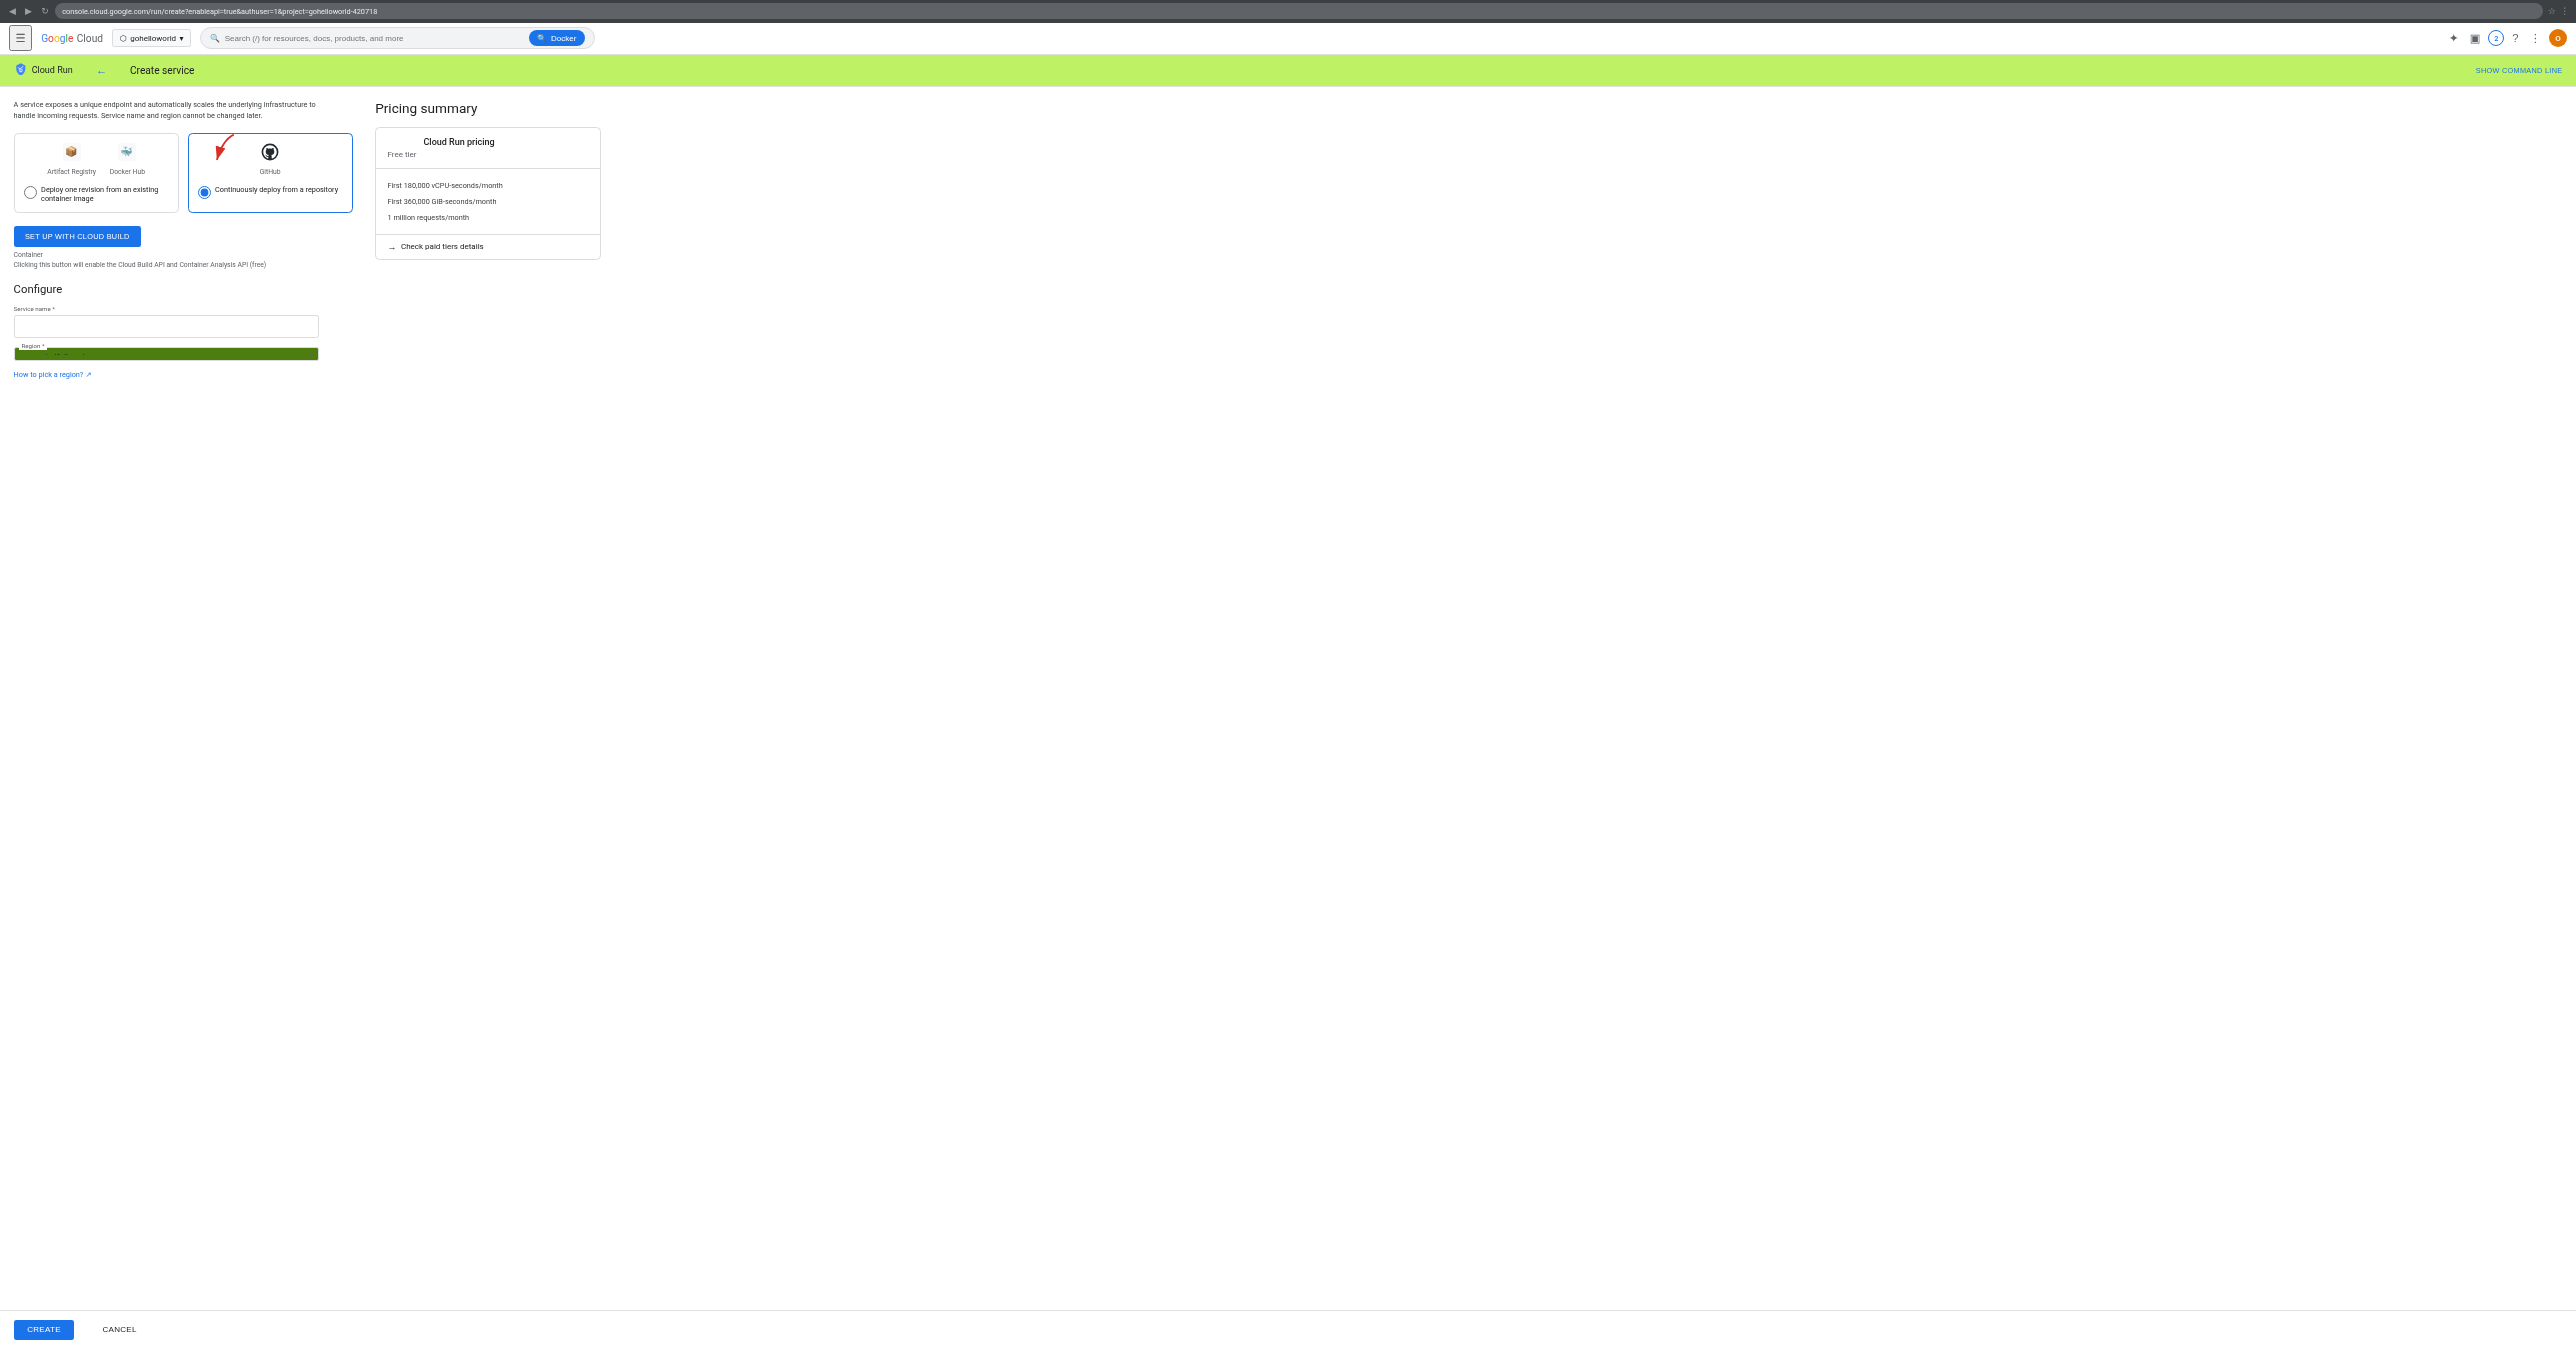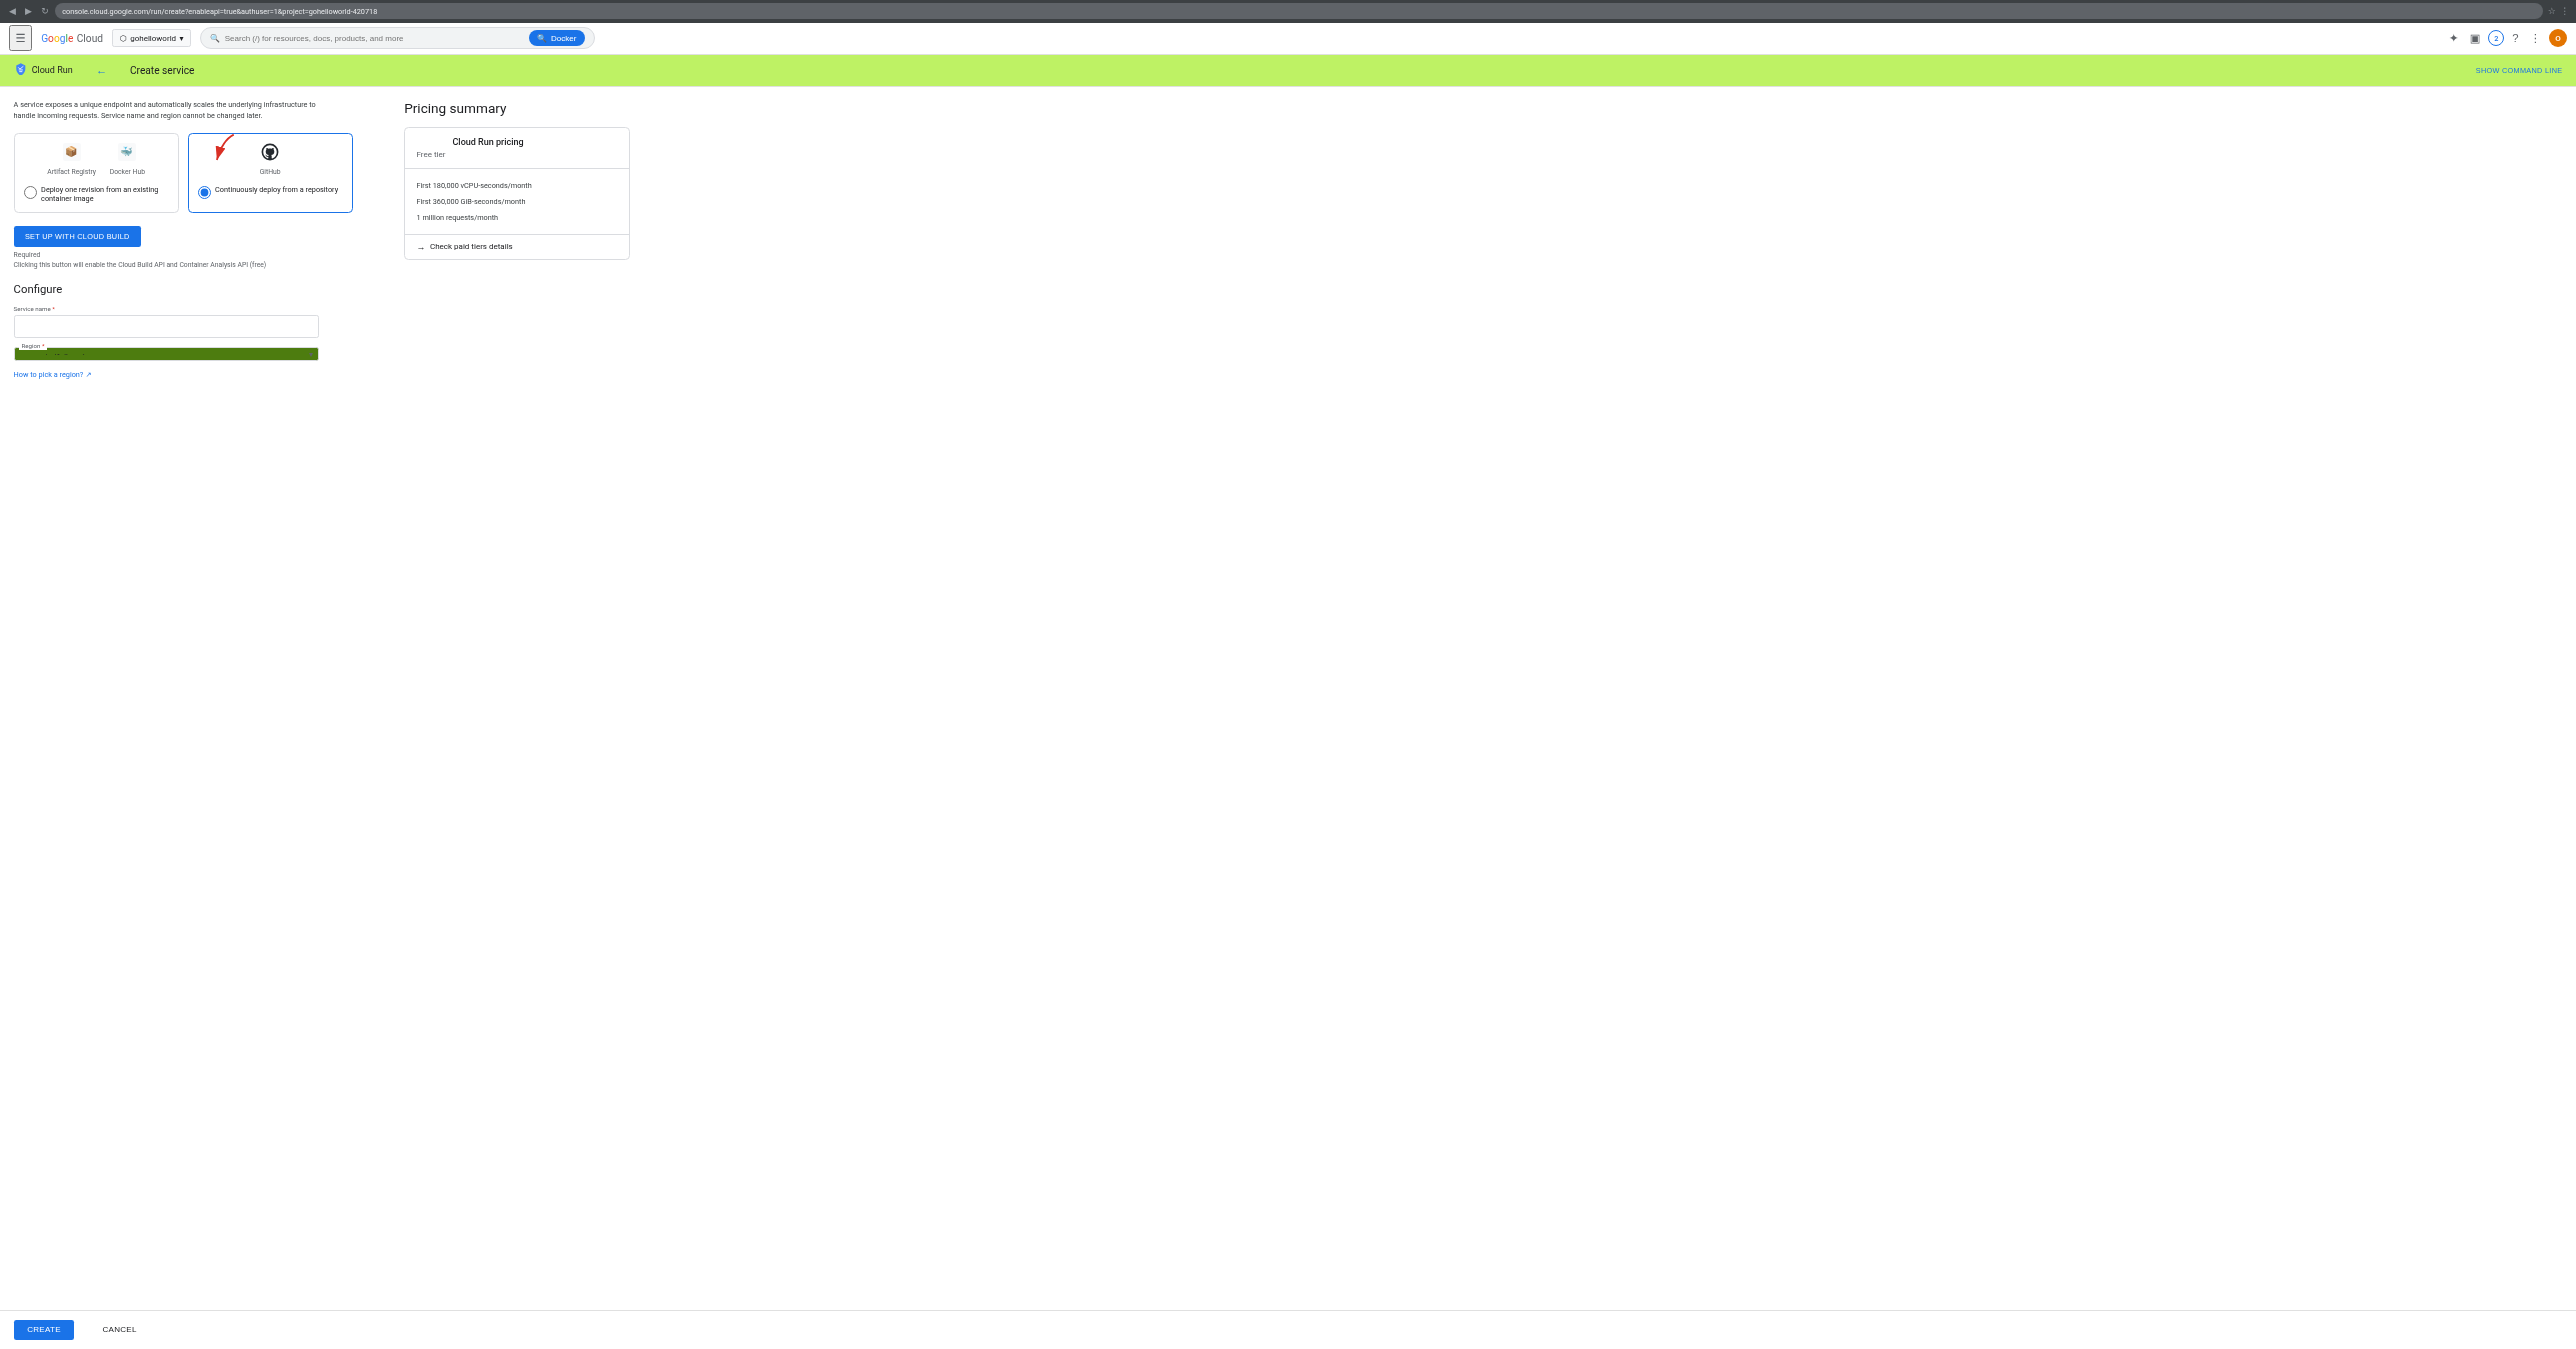--- a/index.html
+++ b/index.html
@@ -198,21 +198,21 @@
     }
 
     
     .main-content {
       display: flex;
       padding: 13.6px;
       gap: 22.6px;
       max-width: 678px;
     }
     .left-panel { flex: 0 0 339px; }
-    .right-panel { flex: 1; margin-left: 29px; }
+    .right-panel { flex: 1; }
 
     .description-text {
       font-size: 7.3px;
       color: #3c4043;
       line-height: 1.5;
       margin-bottom: 11.3px;
       max-width: 316px;
     }
 
     
@@ -582,21 +582,21 @@
         </div>
         <div class="radio-option">
           <input type="radio" name="deploy-type" id="continuous-deploy" checked="" style="">
           <label for="continuous-deploy">Continuously deploy from a repository</label>
         </div>
       </div>
     </div>
 
     
     <button class="setup-btn">SET UP WITH CLOUD BUILD</button>
-    <p class="required-text">Required</p>
+    <p class="required-text">Container</p>
     <p class="helper-text">Clicking this button will enable the Cloud Build API and Container Analysis API (free)</p>
 
     
     <div class="configure-section">
       <h2 class="section-title">Configure</h2>
 
       <div class="form-field">
         <label>
           <span>Service name</span>
           <span class="required-star">*</span>

